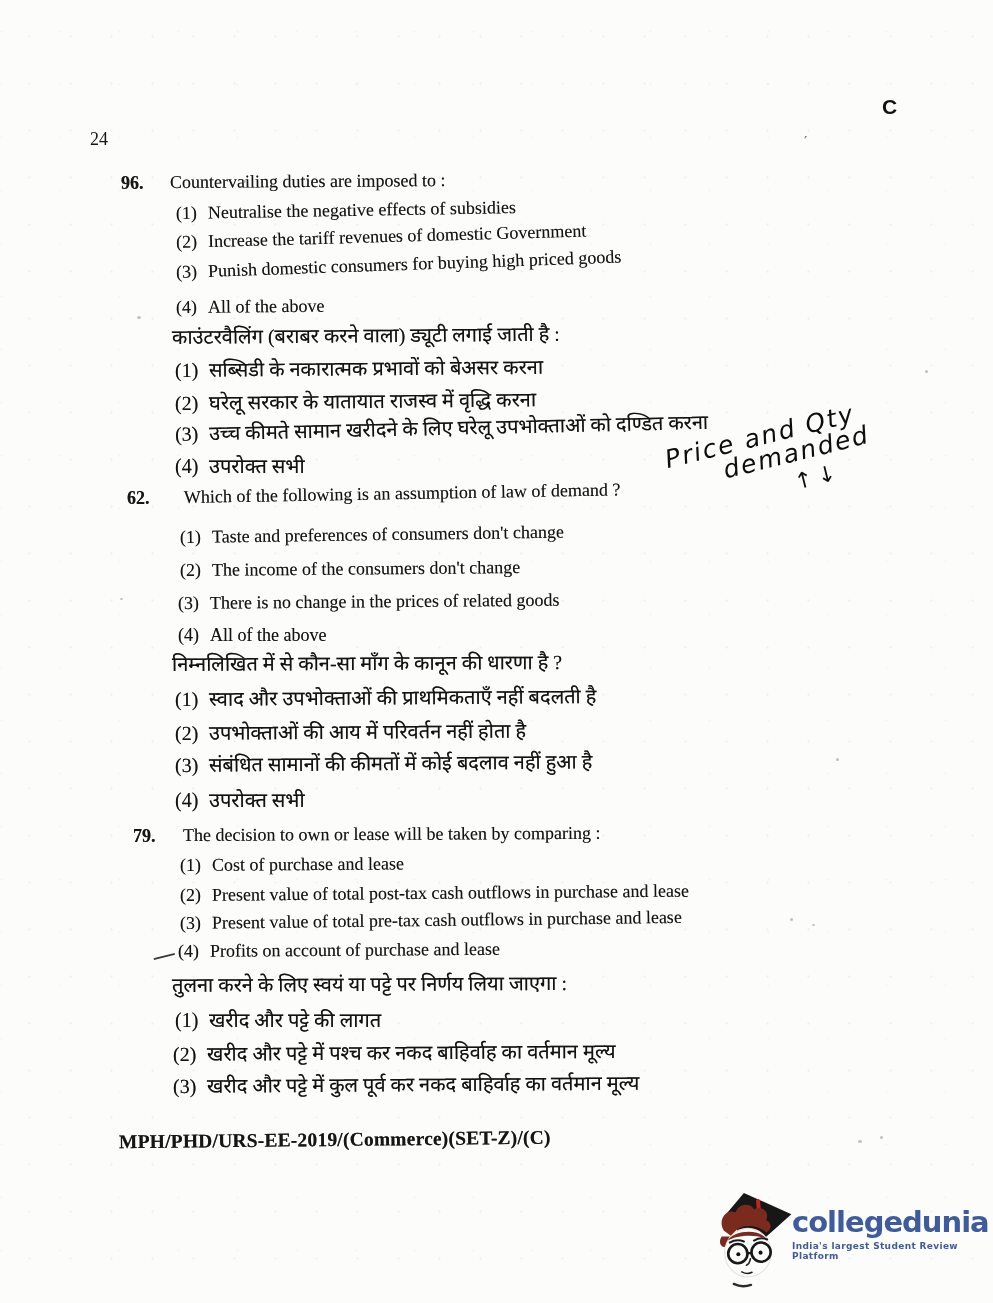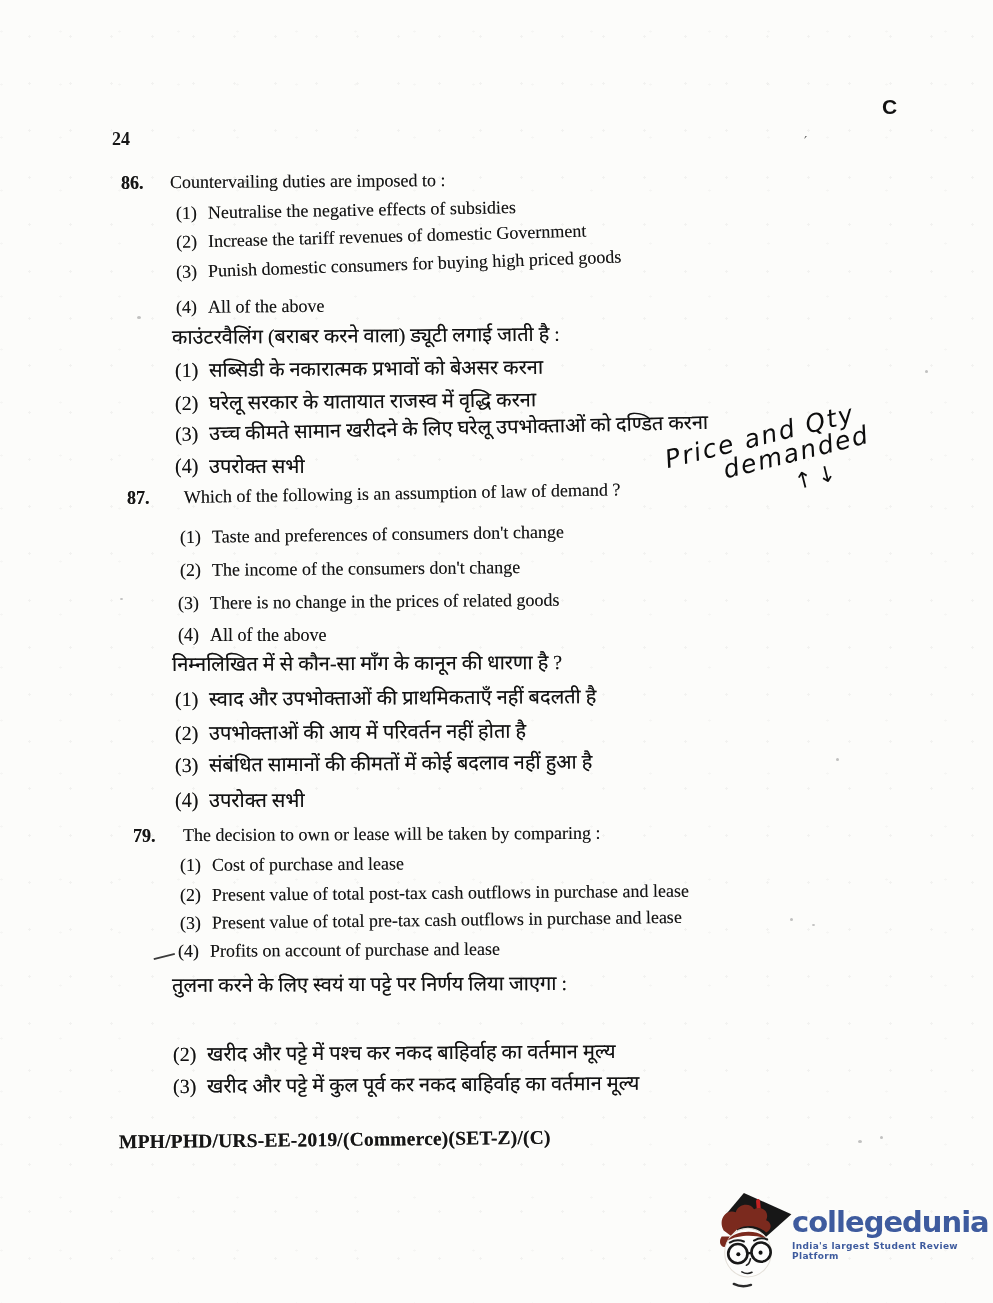--- a/index.html
+++ b/index.html
@@ -15,21 +15,21 @@
     font-family:"Liberation Serif","DejaVu Serif",serif;
     color:#161616;
   }
   .line{position:absolute;white-space:nowrap;transform-origin:0 50%;}
   .en{font-size:18px;color:#141414;text-shadow:0 0 .4px rgba(0,0,0,.45);}
   .hi{font-size:20px;color:#121212;font-family:"Liberation Serif","DejaVu Sans",serif;text-shadow:0 0 .4px rgba(0,0,0,.5);}
   .qnum{font-weight:700;font-size:18px;text-shadow:0 0 .5px rgba(0,0,0,.6);}
   .olabel{display:inline-block;min-width:32px;}
   .hi .olabel{min-width:34px;}
   .corner-letter{position:absolute;left:882px;top:95px;font-family:"Liberation Sans","DejaVu Sans",sans-serif;font-weight:700;font-size:21px;color:#111;}
-  .page-num{position:absolute;left:112px;top:129px;font-weight:700;font-size:18px;}
+  .page-num{position:absolute;left:90px;top:129px;font-weight:400;font-size:18px;}
   .footer-code{position:absolute;left:119px;top:1129px;font-weight:700;font-size:19.5px;letter-spacing:.2px;transform:rotate(-0.6deg);text-shadow:0 0 .5px rgba(0,0,0,.6);}
   
   .handnote{position:absolute;left:662px;top:446px;transform:rotate(-14deg);transform-origin:0 0;
     font-family:"DejaVu Sans",sans-serif;font-style:italic;font-size:25px;color:#0d0d0d;}
   .hn-l1{letter-spacing:2px;}
   .hn-l2{margin:-5px 0 0 54px;letter-spacing:2px;}
   .hn-arrows{margin:2px 0 0 120px;font-size:22px;letter-spacing:5px;font-style:normal;}
   .pencil-dash{position:absolute;left:152px;top:941px;font-size:24px;color:#3a3a3a;transform:rotate(-14deg);font-family:"DejaVu Sans",sans-serif;}
   
   .speck{position:absolute;background:#8f8f8f;border-radius:50%;opacity:.55;}
@@ -44,21 +44,21 @@
   .logo-tagline{font-family:"DejaVu Sans","Liberation Sans",sans-serif;font-weight:700;font-size:9px;letter-spacing:.35px;margin-top:4px;}
 </style>
 </head>
 <body>
 
 <div class="page">
 
   <div class="corner-letter">C</div>
   <div class="page-num">24</div>
 
-  <div class="line qnum" style="left:121px;top:173px;">86.</div>
+  <div class="line qnum" style="left:121px;top:173px;">96.</div>
   <div class="line en" style="left:170px;top:172px;transform:rotate(-0.4deg);">Countervailing duties are imposed to :</div>
 
   <div class="line en" style="left:176px;top:203px;transform:rotate(-1.0deg);">
     <span class="olabel">(1)</span><span>Neutralise the negative effects of subsidies</span>
   </div>
   <div class="line en" style="left:176px;top:232px;transform:rotate(-1.6deg);">
     <span class="olabel">(2)</span><span>Increase the tariff revenues of domestic Government</span>
   </div>
   <div class="line en" style="left:176px;top:262px;transform:rotate(-2.0deg);">
     <span class="olabel">(3)</span><span>Punish domestic consumers for buying high priced goods</span>
@@ -74,21 +74,21 @@
   <div class="line hi" style="left:175px;top:389px;transform:rotate(-0.6deg);">
     <span class="olabel">(2)</span><span>घरेलू सरकार के यातायात राजस्व में वृद्धि करना</span>
   </div>
   <div class="line hi" style="left:175px;top:420px;transform:rotate(-1.3deg);">
     <span class="olabel">(3)</span><span>उच्च कीमते सामान खरीदने के लिए घरेलू उपभोक्ताओं को दण्डित करना</span>
   </div>
   <div class="line hi" style="left:175px;top:452px;">
     <span class="olabel">(4)</span><span>उपरोक्त सभी</span>
   </div>
 
-  <div class="line qnum" style="left:127px;top:488px;">87.</div>
+  <div class="line qnum" style="left:127px;top:488px;">62.</div>
   <div class="line en" style="left:184px;top:487px;transform:rotate(-1.0deg);">Which of the following is an assumption of law of demand ?</div>
 
   <div class="line en" style="left:180px;top:527px;transform:rotate(-0.8deg);">
     <span class="olabel">(1)</span><span>Taste and preferences of consumers don't change</span>
   </div>
   <div class="line en" style="left:180px;top:560px;transform:rotate(-0.5deg);">
     <span class="olabel">(2)</span><span>The income of the consumers don't change</span>
   </div>
   <div class="line en" style="left:178px;top:593px;transform:rotate(-0.5deg);">
     <span class="olabel">(3)</span><span>There is no change in the prices of related goods</span>
@@ -121,20 +121,23 @@
     <span class="olabel">(2)</span><span>Present value of total post-tax cash outflows in purchase and lease</span>
   </div>
   <div class="line en" style="left:180px;top:913px;transform:rotate(-0.7deg);">
     <span class="olabel">(3)</span><span>Present value of total pre-tax cash outflows in purchase and lease</span>
   </div>
   <div class="line en" style="left:178px;top:941px;transform:rotate(-0.4deg);">
     <span class="olabel">(4)</span><span>Profits on account of purchase and lease</span>
   </div>
 
   <div class="line hi" style="left:172px;top:971px;transform:rotate(-0.3deg);">तुलना करने के लिए स्वयं या पट्टे पर निर्णय लिया जाएगा :</div>
+  <div class="line hi" style="left:175px;top:1006px;">
+    <span class="olabel">(1)</span><span>खरीद और पट्टे की लागत</span>
+  </div>
   <div class="line hi" style="left:173px;top:1040px;transform:rotate(-0.4deg);">
     <span class="olabel">(2)</span><span>खरीद और पट्टे में पश्च कर नकद बाहिर्वाह का वर्तमान मूल्य</span>
   </div>
   <div class="line hi" style="left:173px;top:1072px;transform:rotate(-0.4deg);">
     <span class="olabel">(3)</span><span>खरीद और पट्टे में कुल पूर्व कर नकद बाहिर्वाह का वर्तमान मूल्य</span>
   </div>
 
   <div class="pencil-dash">—</div>
 
   <div class="handnote">

